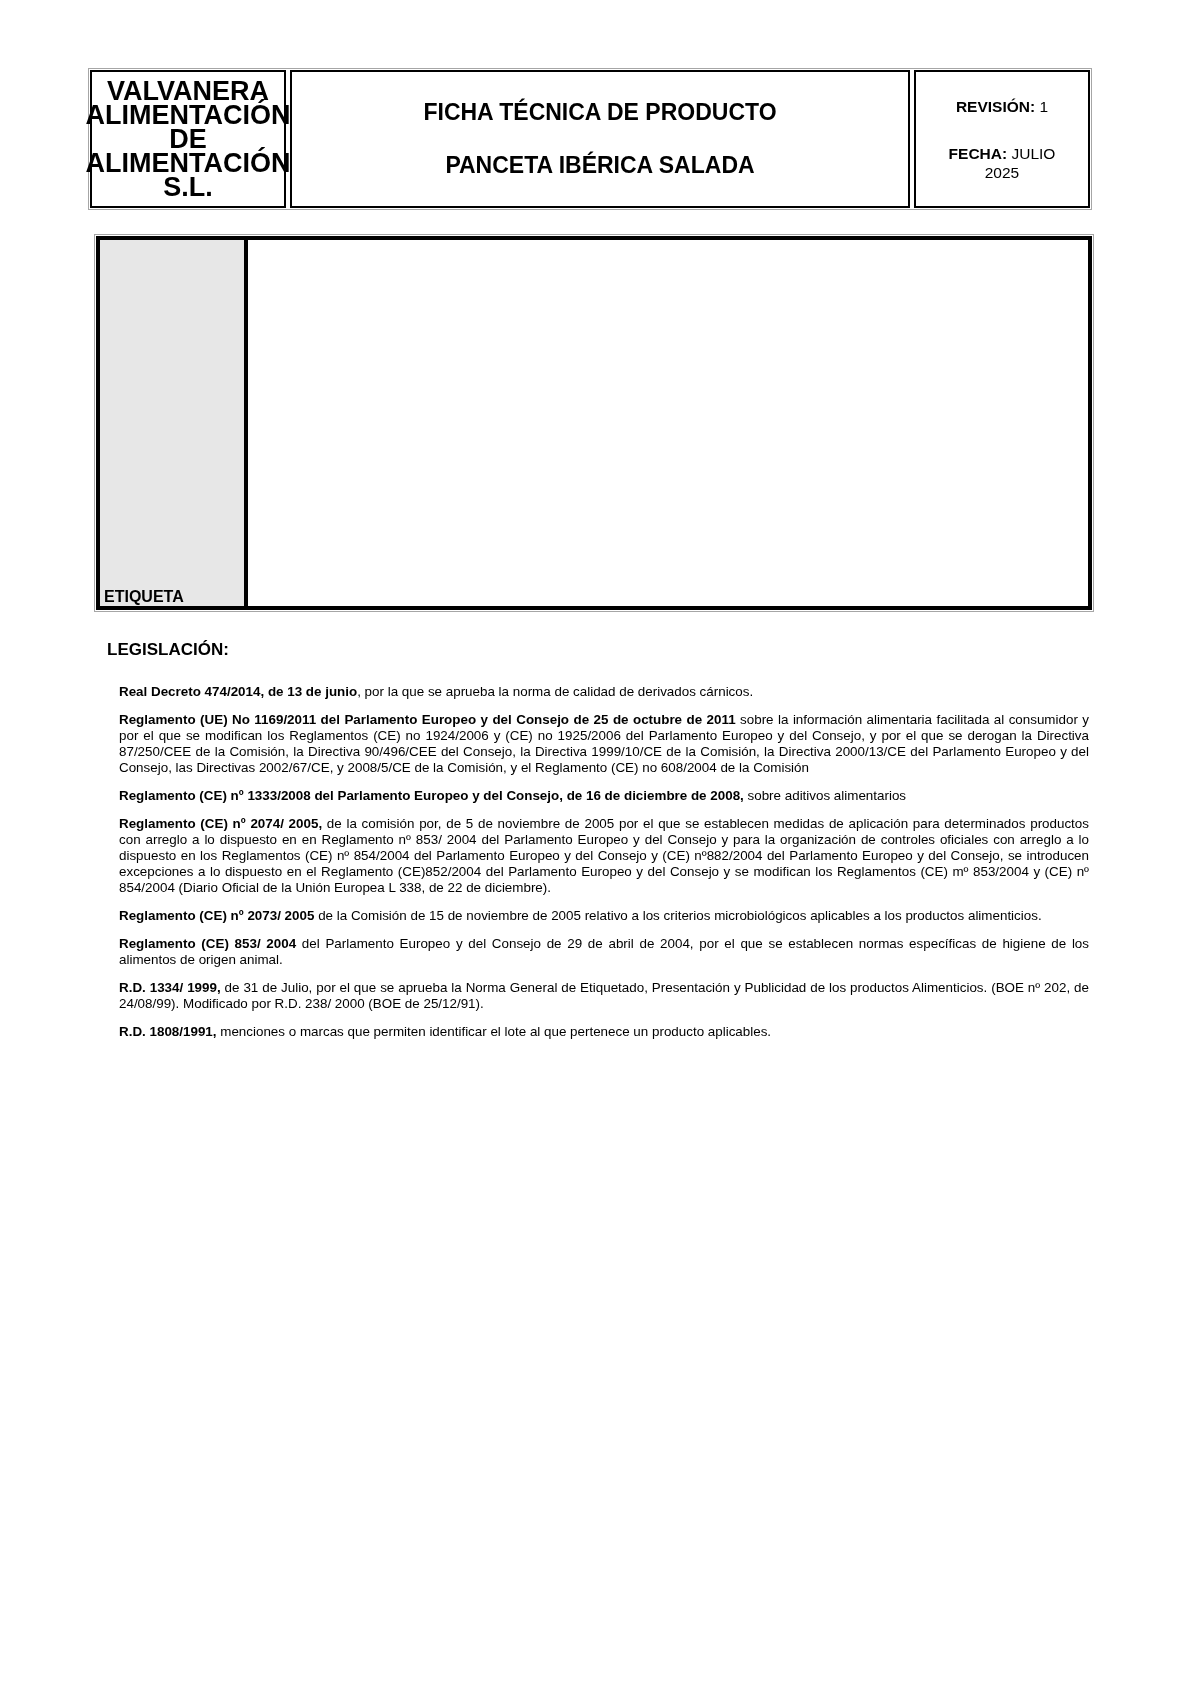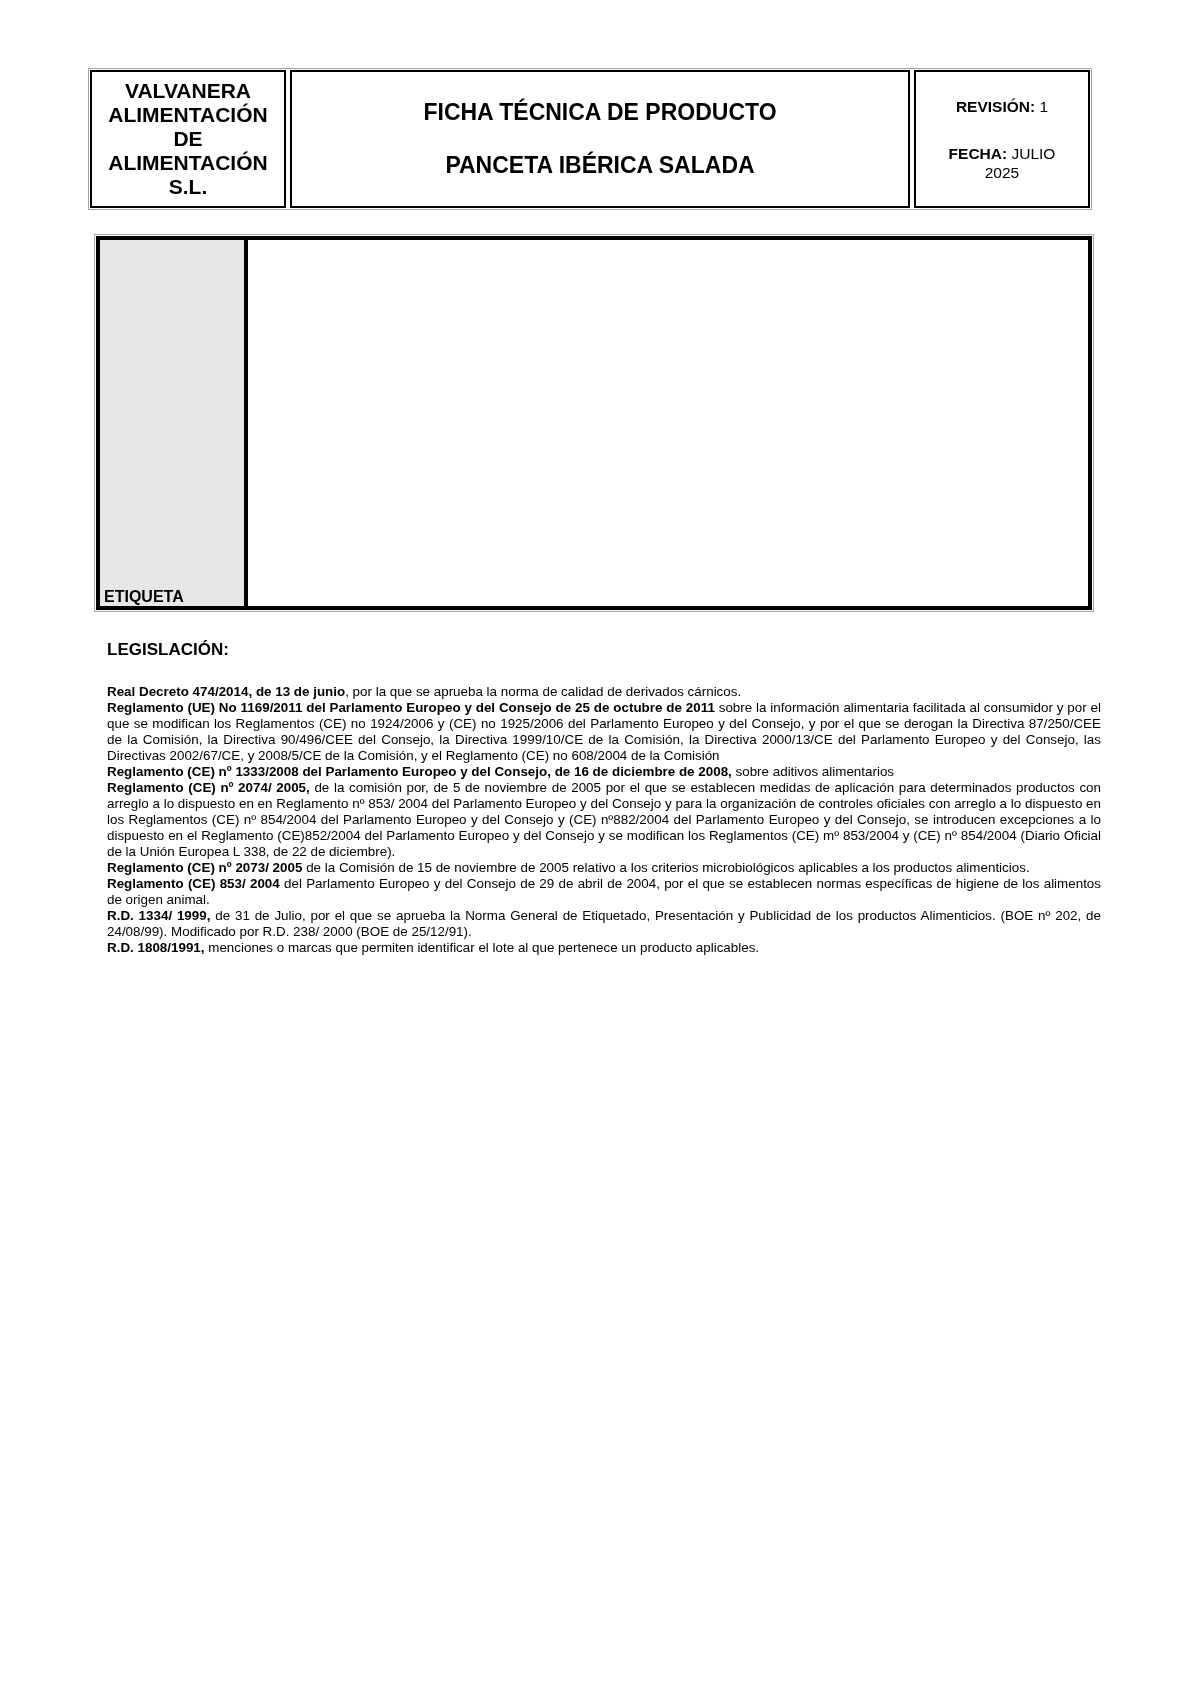--- a/index.html
+++ b/index.html
@@ -15,21 +15,21 @@
     position:absolute;left:88px;top:68px;width:1004px;height:142px;
     display:flex;gap:4px;
     border:1px solid #a6a6a6;padding:1px;box-sizing:border-box;
     background:#fff;
   }
   .hcell{
     border:2px solid #000;box-sizing:border-box;
     display:flex;flex-direction:column;align-items:center;justify-content:center;
     text-align:center;background:#fff;
   }
-  .company-cell{width:196px;font-weight:bold;font-size:21px;line-height:24px;}
+  .company-cell{width:196px;font-weight:bold;font-size:27px;line-height:24px;}
   .title-cell{flex:1;font-weight:bold;font-size:23px;gap:26px;}
   .revision-cell{width:176px;font-size:15.5px;}
   .revision-inner{width:142px;margin:0 auto;text-align:center;line-height:19px;}
   .rev-line{margin:0;}
   .rev-line + .rev-line{margin-top:28px;}
   .blbl{font-weight:bold;}
   
   .etiqueta-table{
     position:absolute;left:94px;top:234px;width:1000px;height:378px;
     border:1px solid #a6a6a6;padding:1px;box-sizing:border-box;background:#fff;
@@ -49,21 +49,21 @@
   }
   .etiqueta-content{flex:1;background:#fff;}
   
   .legis{
     position:absolute;left:107px;top:640px;width:994px;
   }
   .legis-heading{
     font-weight:bold;font-size:17px;margin:0 0 24px 0;
   }
   .legis p{
-    margin:0;
+    margin:12px;
     font-size:13.4px;line-height:16px;
     text-align:justify;
   }
 </style>
 </head>
 <body>
 
 <div class="header-table">
   <div class="hcell company-cell">
     <div>VALVANERA</div>

